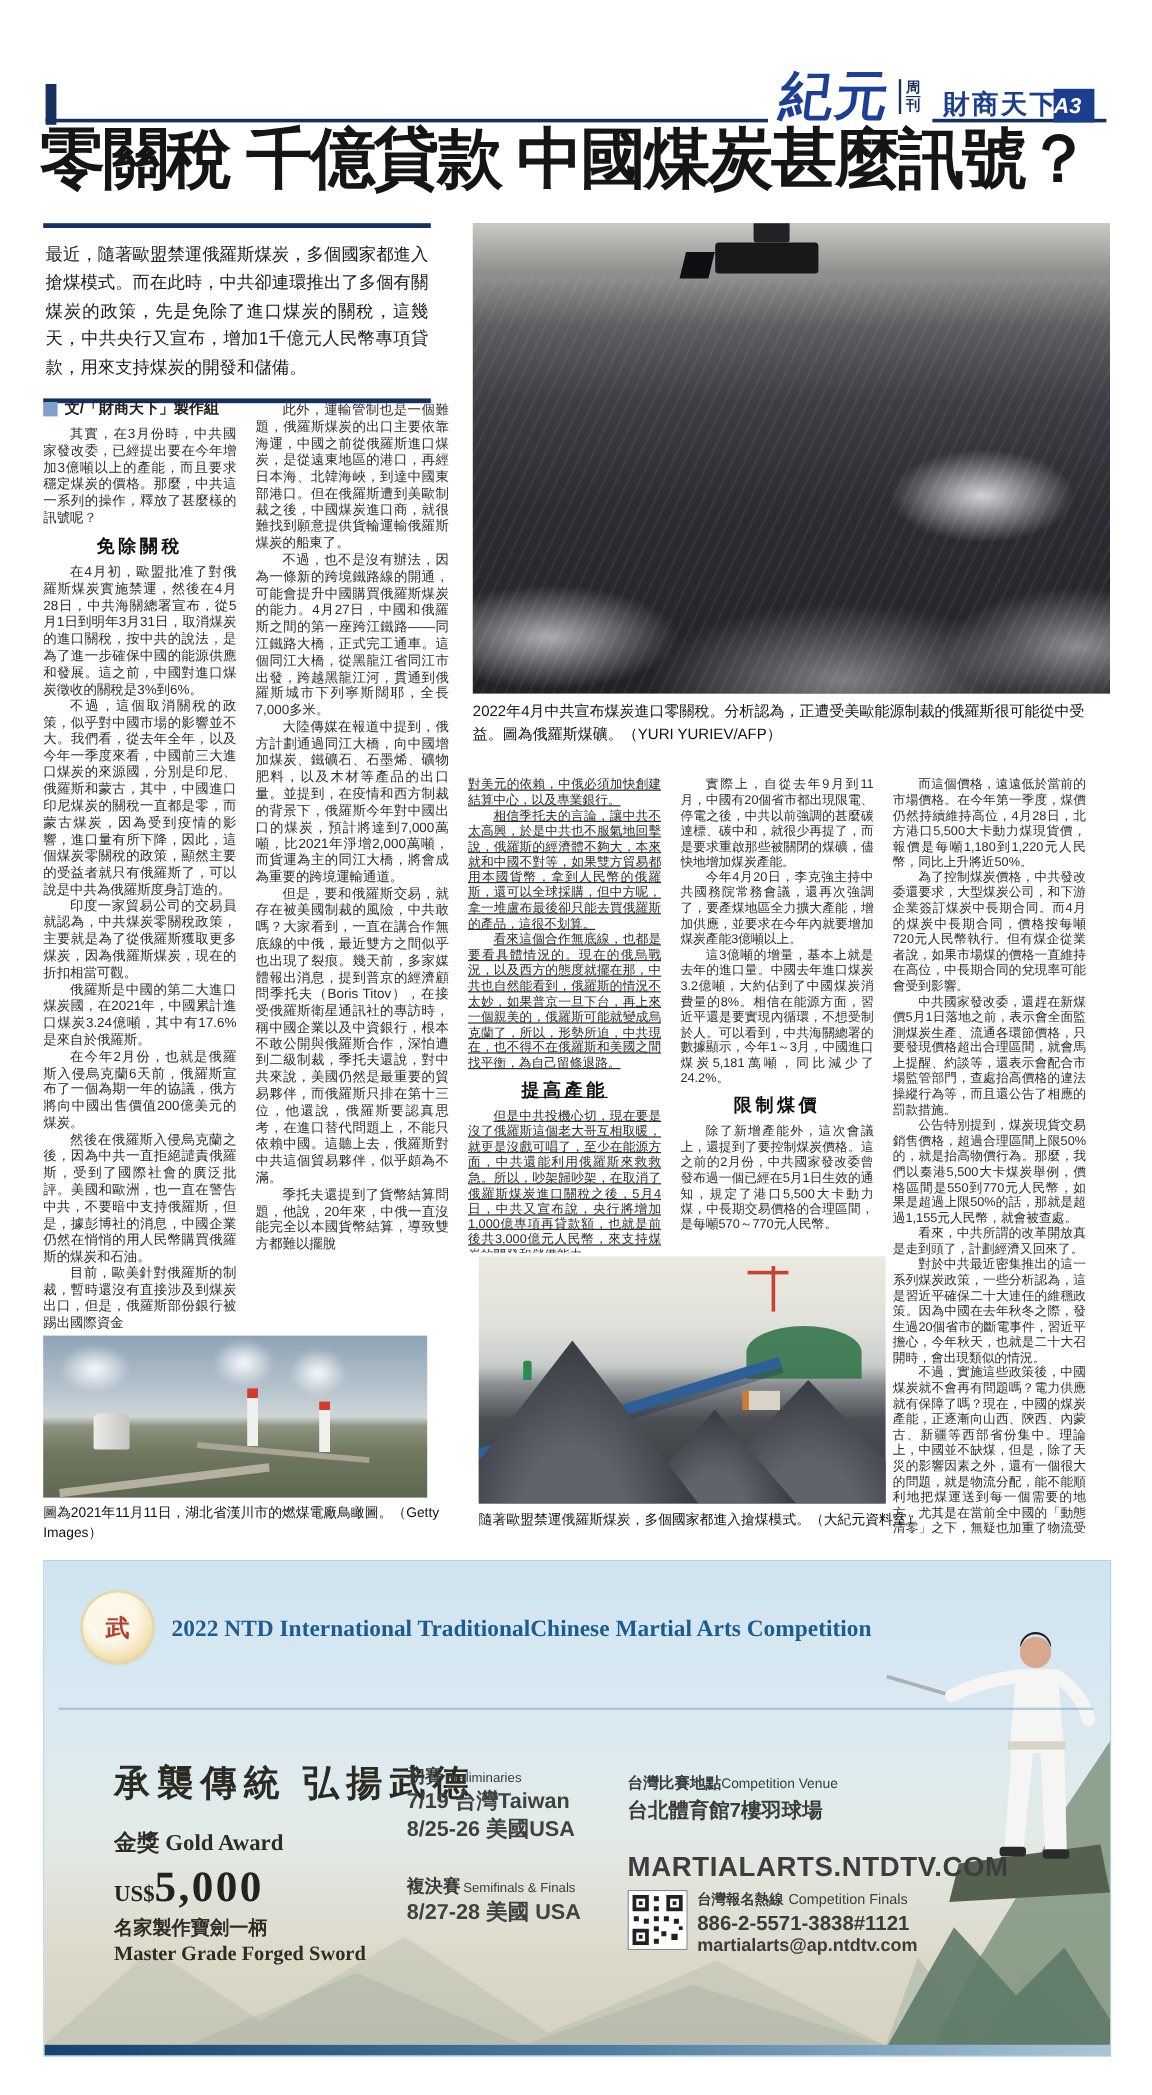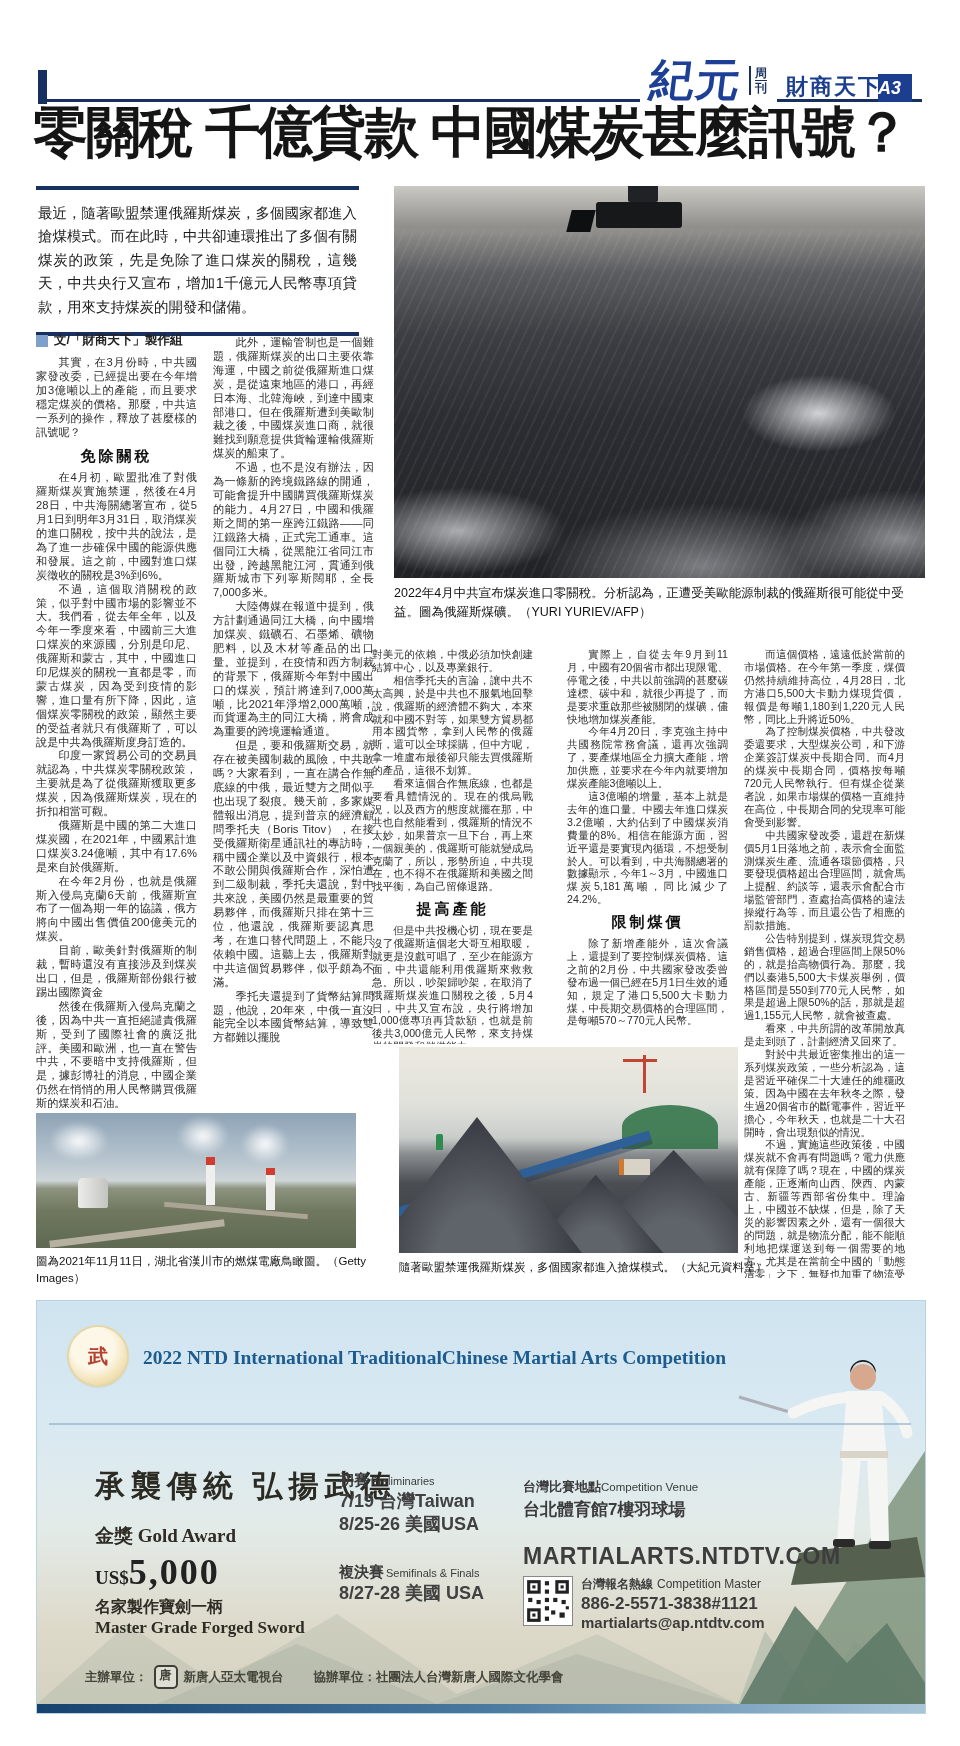--- a/index.html
+++ b/index.html
@@ -30,21 +30,21 @@
 
   
   .col{position:absolute;width:161px;color:#2d2d2d;overflow:hidden;}
   .col p{margin:0;text-align:justify;text-indent:2em;}
   .col p.cont{text-indent:0;}
   .col h3{margin:10px 0 8px;text-align:center;font-size:15px;color:#101010;letter-spacing:3px;font-weight:700;}
   .col-lg{font-size:11.2px;line-height:13.9px;}
   .col-sm{font-size:10.6px;line-height:12.9px;}
   .col1{left:36px;top:356px;height:752px;}
   .col2{left:213px;top:336px;height:772px;}
-  .col3{left:372px;top:648px;height:396px;}
+  .col3{left:390px;top:648px;height:396px;text-decoration:underline;}
   .col4{left:567px;top:648px;height:396px;}
   .col5{left:744px;top:648px;height:630px;}
 
   
   .caption{position:absolute;font-weight:400;font-size:12.5px;line-height:1.5;color:#121212;}
   .caption-main{left:394px;top:584px;width:531px;}
   .caption-plant{left:36px;top:1253px;width:345px;font-size:11.5px;}
   .caption-coal{left:399px;top:1259px;width:400px;font-size:11.5px;white-space:nowrap;}
 
   
@@ -174,22 +174,22 @@
   </div>
 
   <div class="col col-lg col1">
       <p>其實，在3月份時，中共國家發改委，已經提出要在今年增加3億噸以上的產能，而且要求穩定煤炭的價格。那麼，中共這一系列的操作，釋放了甚麼樣的訊號呢？</p>
       <h3>免除關稅</h3>
       <p>在4月初，歐盟批准了對俄羅斯煤炭實施禁運，然後在4月28日，中共海關總署宣布，從5月1日到明年3月31日，取消煤炭的進口關稅，按中共的說法，是為了進一步確保中國的能源供應和發展。這之前，中國對進口煤炭徵收的關稅是3%到6%。</p>
       <p>不過，這個取消關稅的政策，似乎對中國市場的影響並不大。我們看，從去年全年，以及今年一季度來看，中國前三大進口煤炭的來源國，分別是印尼、俄羅斯和蒙古，其中，中國進口印尼煤炭的關稅一直都是零，而蒙古煤炭，因為受到疫情的影響，進口量有所下降，因此，這個煤炭零關稅的政策，顯然主要的受益者就只有俄羅斯了，可以說是中共為俄羅斯度身訂造的。</p>
       <p>印度一家貿易公司的交易員就認為，中共煤炭零關稅政策，主要就是為了從俄羅斯獲取更多煤炭，因為俄羅斯煤炭，現在的折扣相當可觀。</p>
       <p>俄羅斯是中國的第二大進口煤炭國，在2021年，中國累計進口煤炭3.24億噸，其中有17.6%是來自於俄羅斯。</p>
       <p>在今年2月份，也就是俄羅斯入侵烏克蘭6天前，俄羅斯宣布了一個為期一年的協議，俄方將向中國出售價值200億美元的煤炭。</p>
+      <p>然後在俄羅斯入侵烏克蘭之後，因為中共一直拒絕譴責俄羅斯，受到了國際社會的廣泛批評。美國和歐洲，也一直在警告中共，不要暗中支持俄羅斯，但是，據彭博社的消息，中國企業仍然在悄悄的用人民幣購買俄羅斯的煤炭和石油。</p>
       <p>目前，歐美針對俄羅斯的制裁，暫時還沒有直接涉及到煤炭出口，但是，俄羅斯部份銀行被踢出國際資金</p>
-      <p>然後在俄羅斯入侵烏克蘭之後，因為中共一直拒絕譴責俄羅斯，受到了國際社會的廣泛批評。美國和歐洲，也一直在警告中共，不要暗中支持俄羅斯，但是，據彭博社的消息，中國企業仍然在悄悄的用人民幣購買俄羅斯的煤炭和石油。</p>
     </div>
   <div class="col col-lg col2">
       <p>此外，運輸管制也是一個難題，俄羅斯煤炭的出口主要依靠海運，中國之前從俄羅斯進口煤炭，是從遠東地區的港口，再經日本海、北韓海峽，到達中國東部港口。但在俄羅斯遭到美歐制裁之後，中國煤炭進口商，就很難找到願意提供貨輪運輸俄羅斯煤炭的船東了。</p>
       <p>不過，也不是沒有辦法，因為一條新的跨境鐵路線的開通，可能會提升中國購買俄羅斯煤炭的能力。4月27日，中國和俄羅斯之間的第一座跨江鐵路——同江鐵路大橋，正式完工通車。這個同江大橋，從黑龍江省同江市出發，跨越黑龍江河，貫通到俄羅斯城市下列寧斯闊耶，全長7,000多米。</p>
       <p>大陸傳媒在報道中提到，俄方計劃通過同江大橋，向中國增加煤炭、鐵礦石、石墨烯、礦物肥料，以及木材等產品的出口量。並提到，在疫情和西方制裁的背景下，俄羅斯今年對中國出口的煤炭，預計將達到7,000萬噸，比2021年淨增2,000萬噸，而貨運為主的同江大橋，將會成為重要的跨境運輸通道。</p>
       <p>但是，要和俄羅斯交易，就存在被美國制裁的風險，中共敢嗎？大家看到，一直在講合作無底線的中俄，最近雙方之間似乎也出現了裂痕。幾天前，多家媒體報出消息，提到普京的經濟顧問季托夫（Boris Titov），在接受俄羅斯衛星通訊社的專訪時，稱中國企業以及中資銀行，根本不敢公開與俄羅斯合作，深怕遭到二級制裁，季托夫還說，對中共來說，美國仍然是最重要的貿易夥伴，而俄羅斯只排在第十三位，他還說，俄羅斯要認真思考，在進口替代問題上，不能只依賴中國。這聽上去，俄羅斯對中共這個貿易夥伴，似乎頗為不滿。</p>
       <p>季托夫還提到了貨幣結算問題，他說，20年來，中俄一直沒能完全以本國貨幣結算，導致雙方都難以擺脫</p>
     </div>
   <div class="col col-sm col3">
       <p class="cont">對美元的依賴，中俄必須加快創建結算中心，以及專業銀行。</p>
@@ -327,32 +327,25 @@
             <rect x="12" y="22" width="4" height="4"></rect>
               <rect x="20" y="28" width="4" height="4"></rect>
               <rect x="26" y="32" width="4" height="4"></rect>
             <rect x="34" y="34" width="5" height="5"></rect>
               <rect x="20" y="38" width="4" height="4"></rect>
               <rect x="40" y="28" width="3" height="3"></rect>
           </g>
         </svg>
         <div class="hotline-texts">
           <div class="hotline-label">
-            <span>台灣報名熱線</span><span class="en">Competition Master</span>
+            <span>台灣報名熱線</span><span class="en">Competition Finals</span>
           </div>
           <div class="hotline-phone">886-2-5571-3838#1121</div>
           <div class="hotline-email">martialarts@ap.ntdtv.com</div>
         </div>
       </div>
     </div>
 
-    <div class="ad-organizers">
-      <span>主辦單位：</span>
-      <span class="mini-logo">唐</span>
-      <span>新唐人亞太電視台</span>
-      <span class="org-gap"></span>
-      <span>協辦單位：社團法人台灣新唐人國際文化學會</span>
-    </div>
 
     <div class="ad-bottom-strip"></div>
   </div>
 
 </div>
 
 </body></html>

